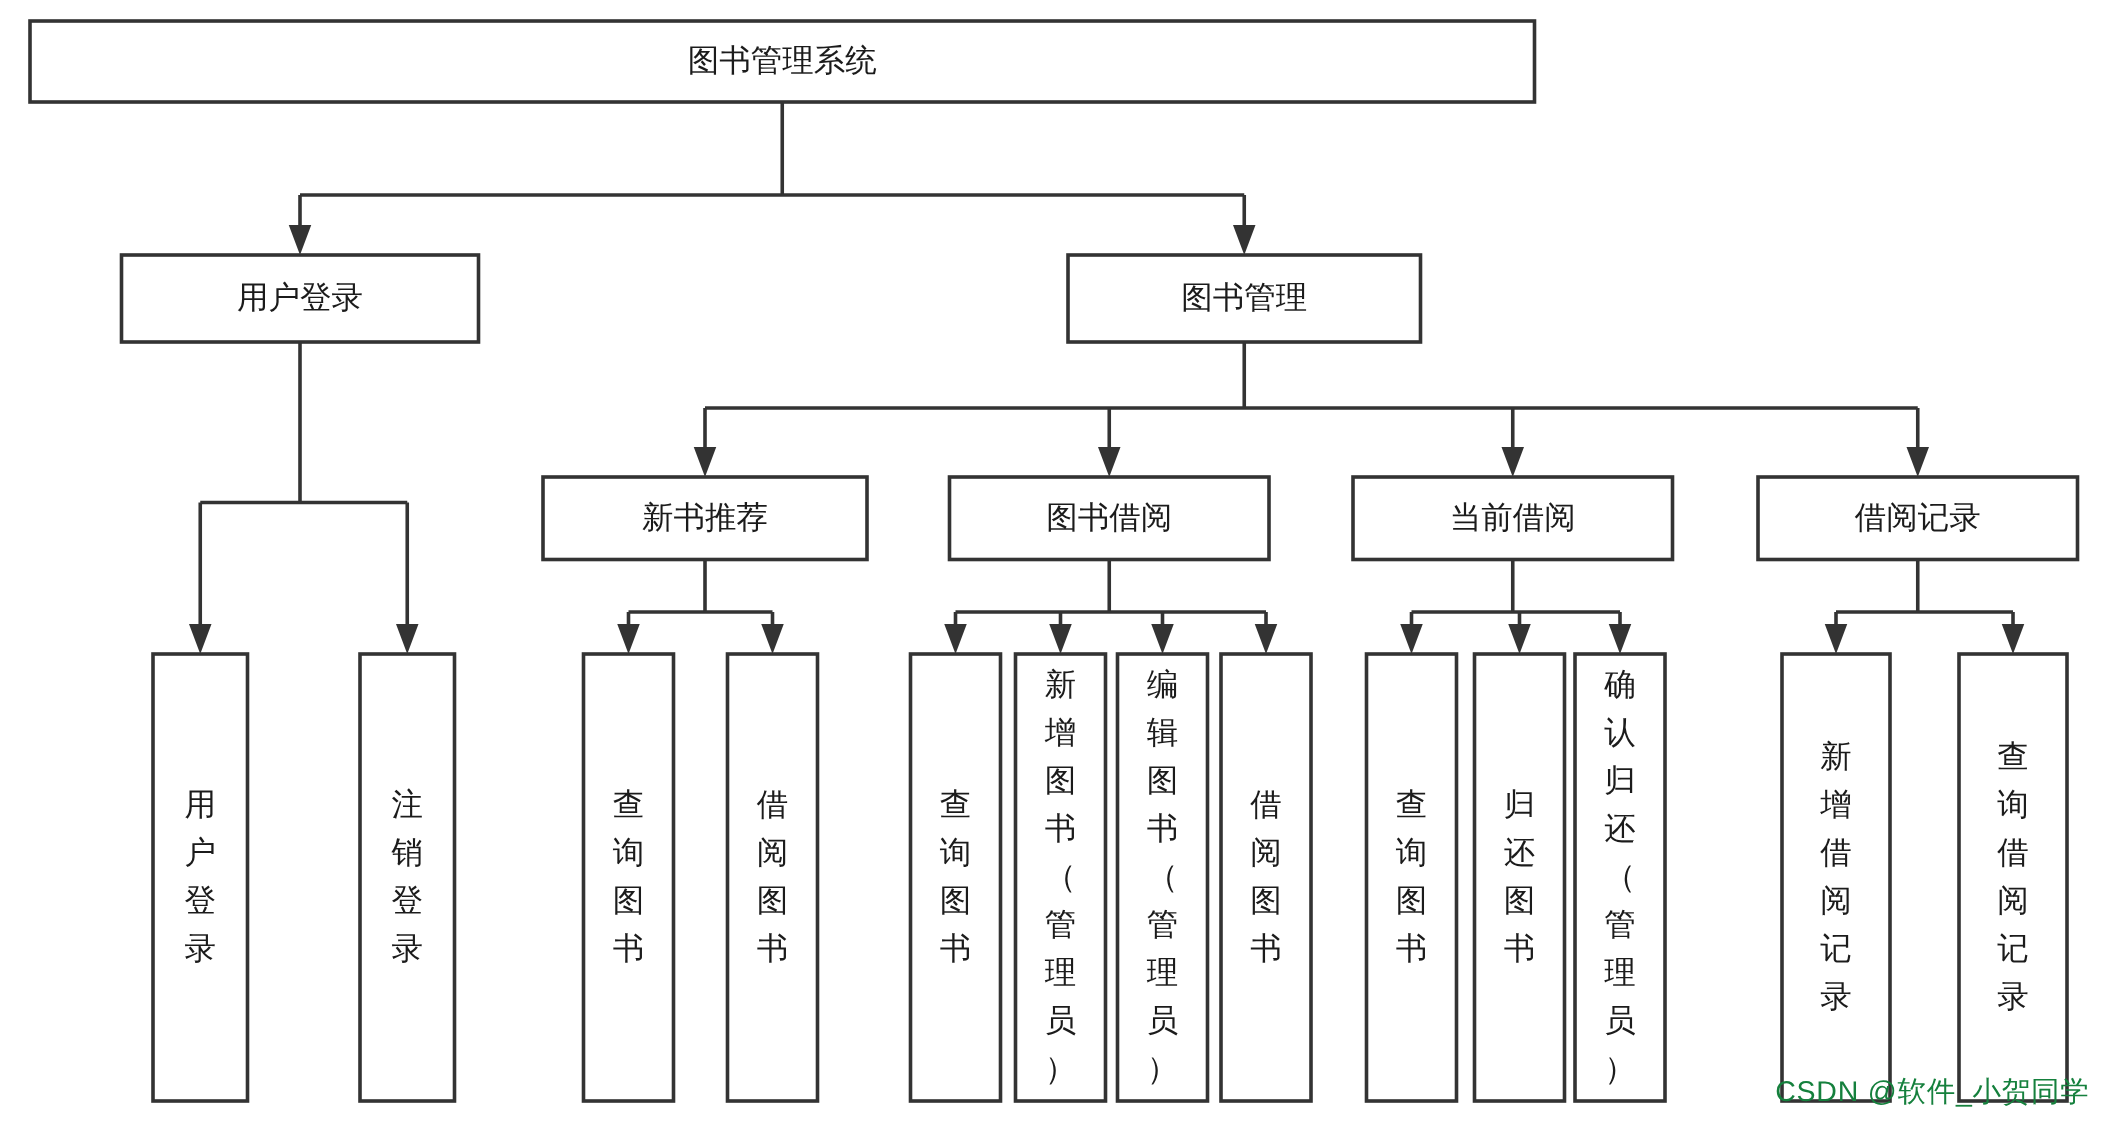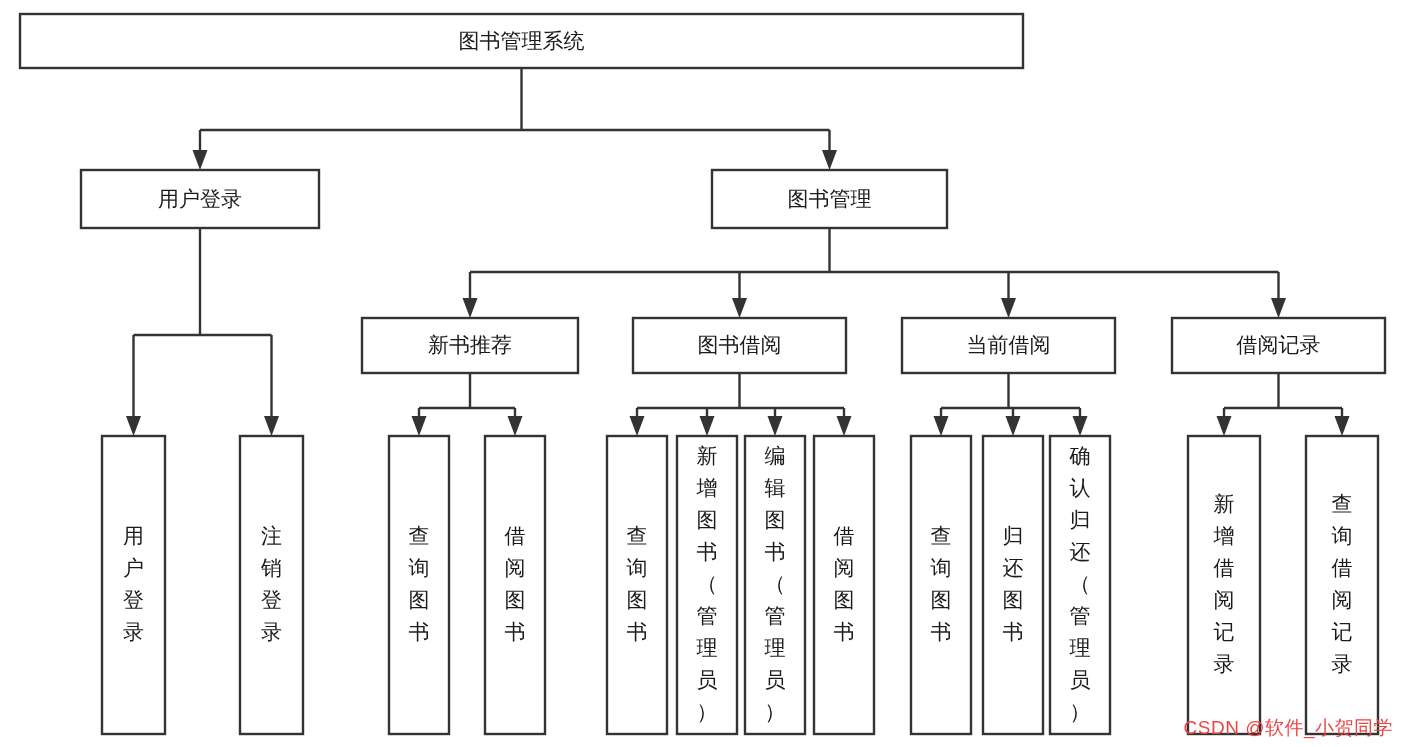--- a/index.html
+++ b/index.html
@@ -55,21 +55,21 @@
     fill: #1b1b1b;
     text-anchor: middle;
     dominant-baseline: middle;
   }
   .watermark-text {
     position: absolute;
     right: 12px;
     bottom: 6px;
     font-family: "Liberation Sans", "DejaVu Sans", sans-serif;
     font-size: 19px;
-    color: #ef4444;
+    color: #15803d;
     letter-spacing: 0.5px;
     white-space: nowrap;
     user-select: none;
   }
 </style>
 </head>
 <body>
 
 <div id="diagram-root">
 

